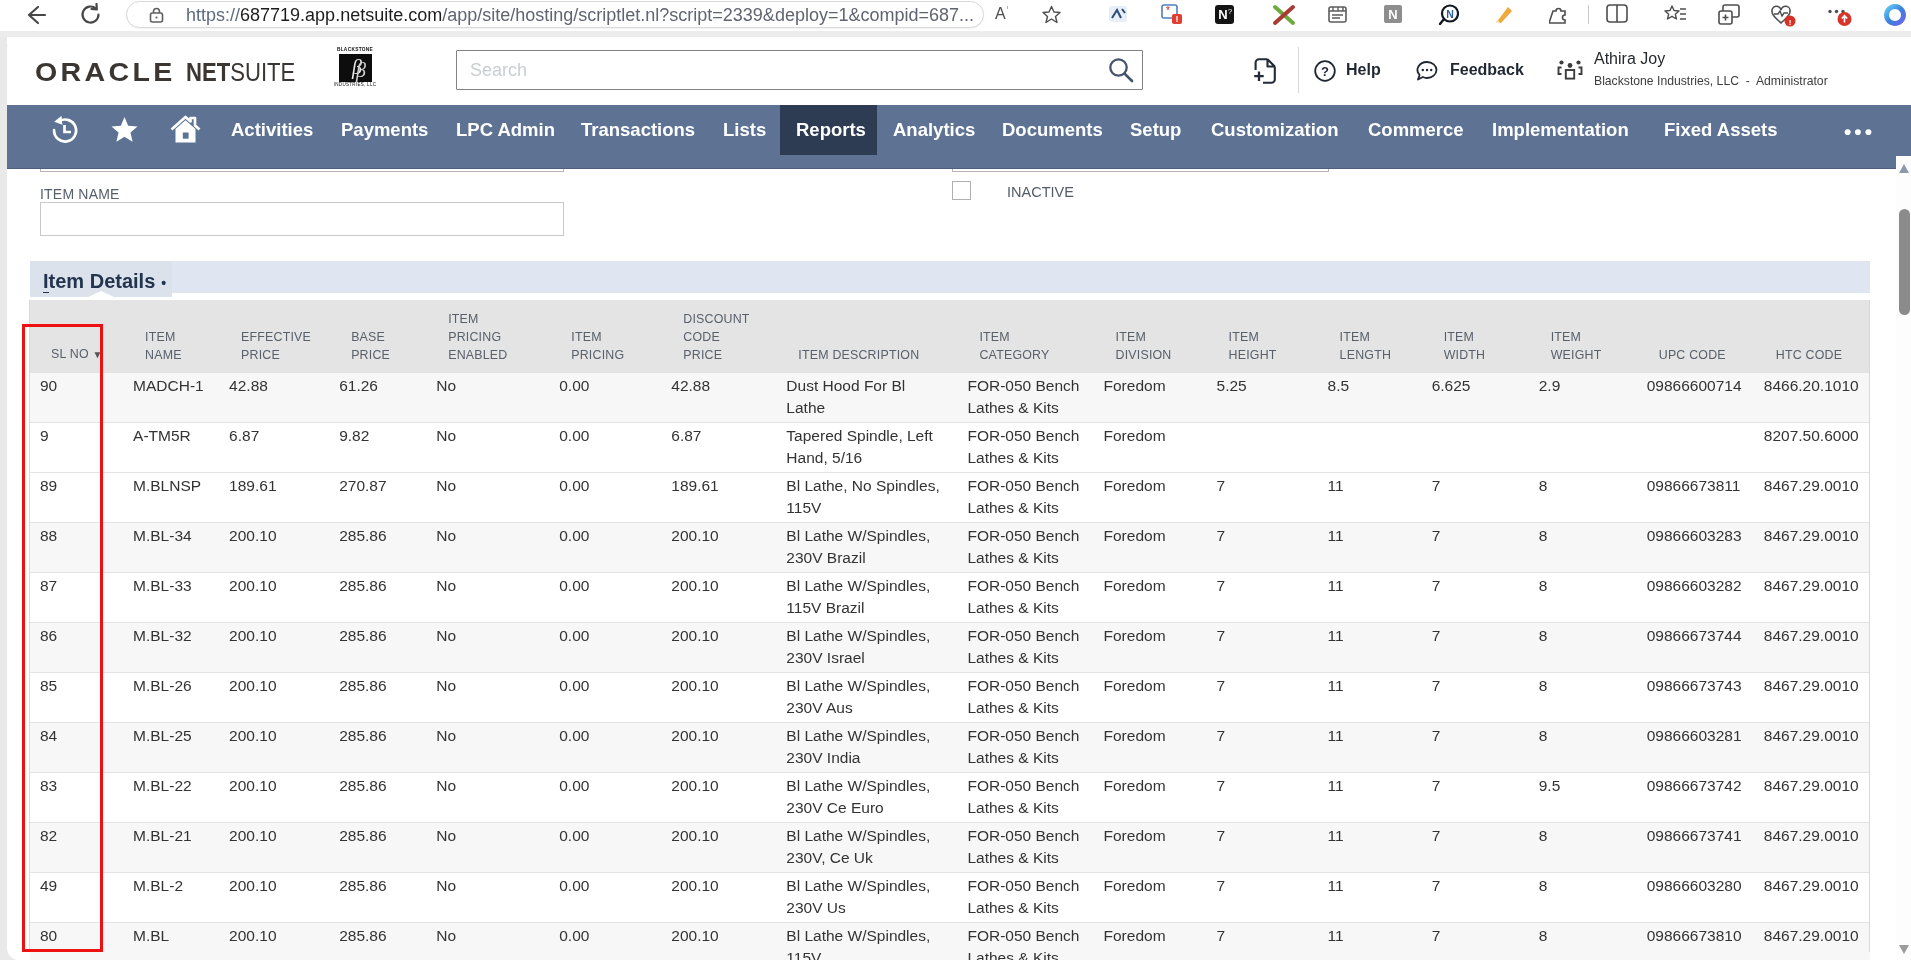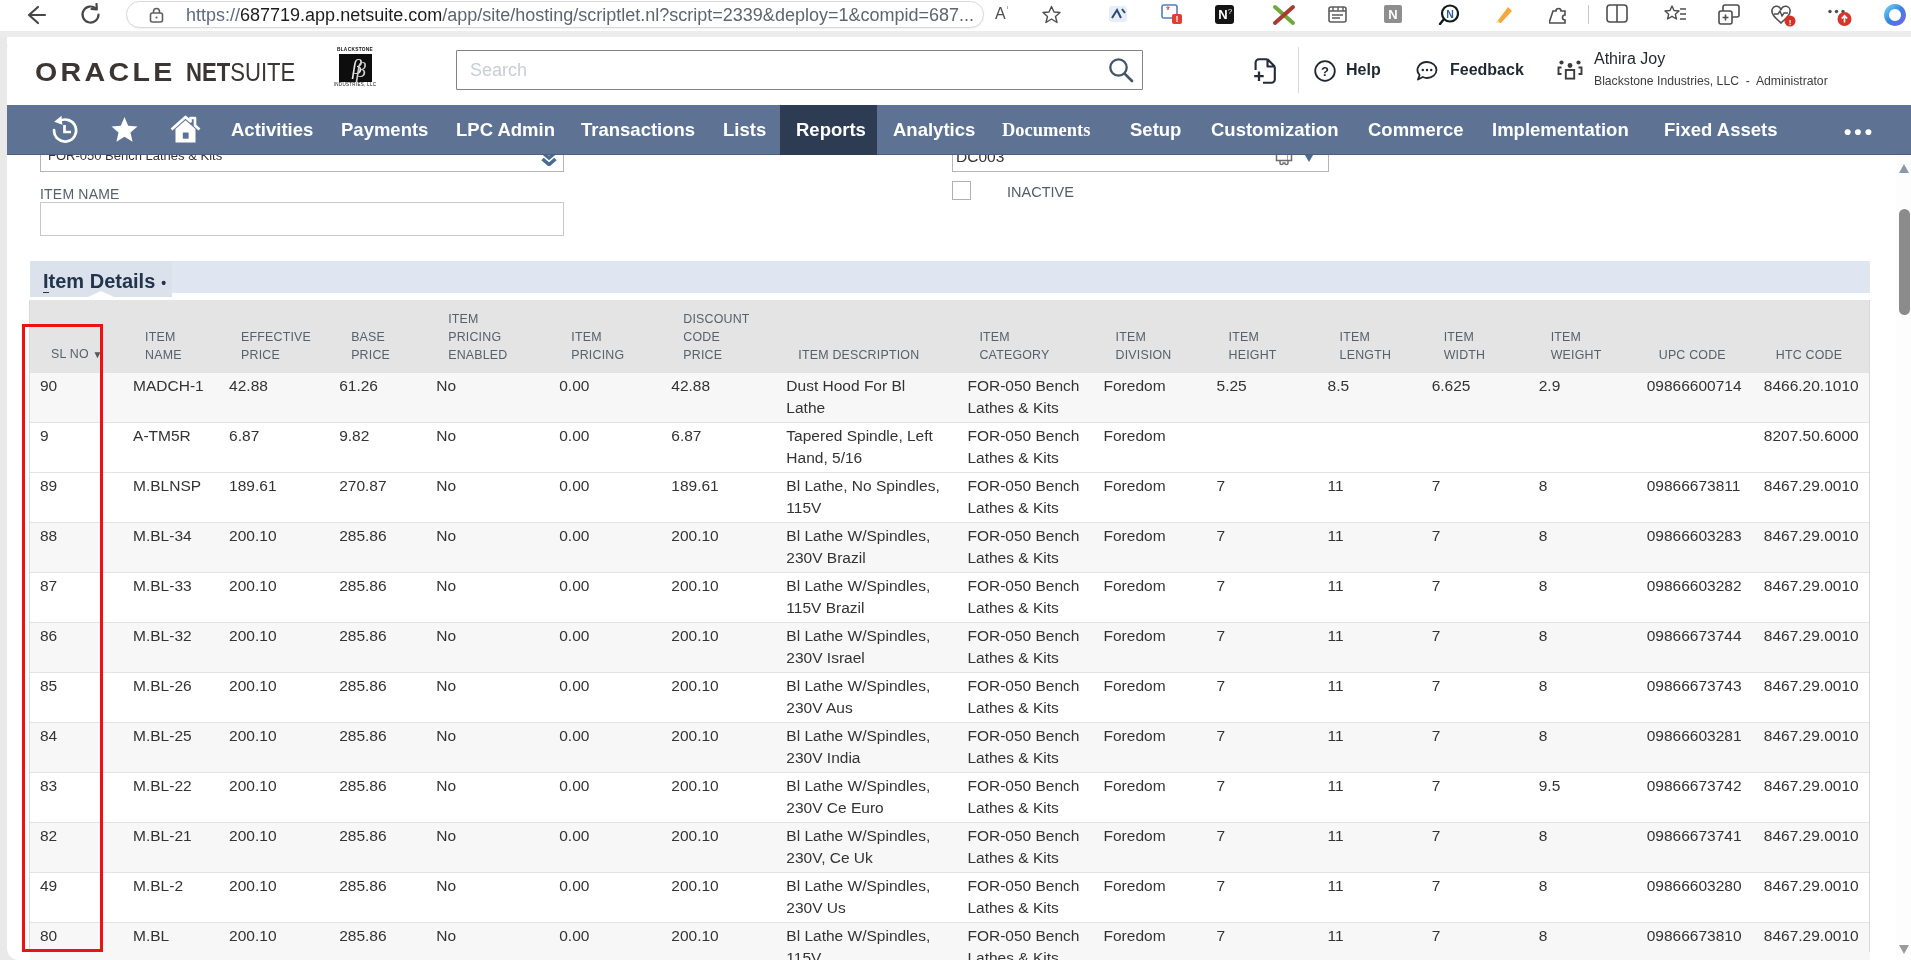--- a/index.html
+++ b/index.html
@@ -15,21 +15,21 @@
 .urltext b{color:#1d1d1f;font-weight:normal;}
 .urltext span.h{color:#5e6b80;}
 
 #logo{position:absolute;left:35px;top:58px;color:#3b3632;white-space:nowrap;}
 #searchbox{position:absolute;left:456px;top:50px;width:687px;height:40px;border:1.5px solid #828282;border-radius:1px;background:#fff;}
 #searchbox .ph{position:absolute;left:13px;top:9px;font-size:18px;color:#c9cdd4;}
 .hdrtxt{position:absolute;top:61px;font-size:16px;font-weight:700;color:#1f2733;}
 #username{position:absolute;left:1594px;top:50px;font-size:16px;color:#24292e;font-weight:400;}
 #userrole{position:absolute;left:1594px;top:74px;font-size:12.2px;color:#3d3d3d;}
 
-#nav{position:absolute;left:7px;top:105px;width:1904px;height:50px;background:#5e7394;border-bottom:1px solid #4c5f7d;z-index:10;}
+#nav{position:absolute;left:7px;top:105px;width:1904px;height:64px;background:#5e7394;border-bottom:1px solid #4c5f7d;z-index:10;}
 .navitem{position:absolute;top:0;height:50px;line-height:50px;color:#fff;font-size:18.5px;font-weight:700;white-space:nowrap;}
 #repTab{position:absolute;left:773px;top:0;width:97px;height:50px;background:#2d3c52;}
 #navdots{position:absolute;left:1837px;top:15px;color:#fff;font-size:21px;font-weight:700;letter-spacing:3px;}
 
 .field{position:absolute;background:#fff;border:1px solid #b5b5b5;}
 
 #idbar{position:absolute;left:30px;top:261px;width:1840px;height:32px;background:#dfe6f1;}
 #idbar .t{position:absolute;left:13px;top:9px;font-size:20px;font-weight:700;color:#22344e;}
 #idcaret{position:absolute;left:88px;top:291px;width:0;height:0;border-left:13px solid transparent;border-right:13px solid transparent;border-bottom:6px solid #fff;}
 
@@ -251,21 +251,21 @@
       <path d="M5.5 14 L15.5 5.2 L25.5 14 V27.5 H5.5 Z" fill="#fff"></path>
       <rect x="12.8" y="17.5" width="5.8" height="6.2" fill="#5e7394"></rect>
     </svg>
 <div class="navitem" style="left:224px;">Activities</div>
 <div class="navitem" style="left:334px;">Payments</div>
 <div class="navitem" style="left:449px;text-align:center;">LPC Admin</div>
 <div class="navitem" style="left:574px;">Transactions</div>
 <div class="navitem" style="left:716px;">Lists</div>
 <div class="navitem" style="left:789px;">Reports</div>
 <div class="navitem" style="left:886px;">Analytics</div>
-<div class="navitem" style="left:995px;font-family:Liberation Serif, serif;">Documents</div>
+<div class="navitem" style="left:995px;">Documents</div>
 <div class="navitem" style="left:1123px;">Setup</div>
 <div class="navitem" style="left:1204px;">Customization</div>
 <div class="navitem" style="left:1361px;">Commerce</div>
 <div class="navitem" style="left:1485px;">Implementation</div>
 <div class="navitem" style="left:1657px;">Fixed Assets</div>
 <div id="navdots">•••</div>
 </div>
 <div id="idbar">
     <div style="position:absolute;left:0;top:0;width:142px;height:36px;background:#dce2eb;"></div>
     <div class="t"><span style="border-bottom:1.5px solid #22344e;">I</span>tem Details<span style="font-size:14px;margin-left:6px;">•</span></div>

